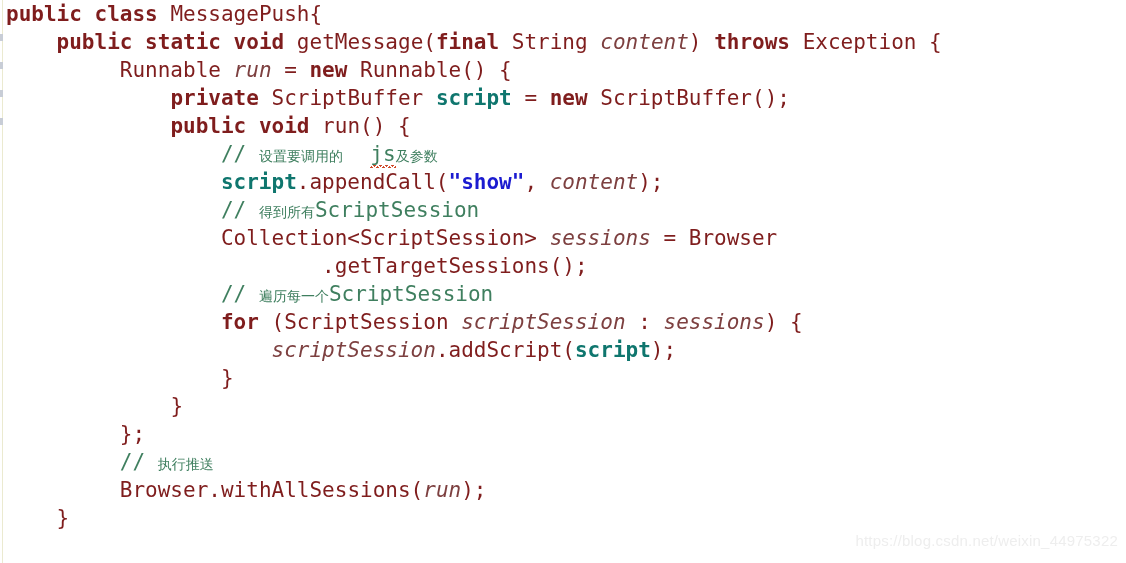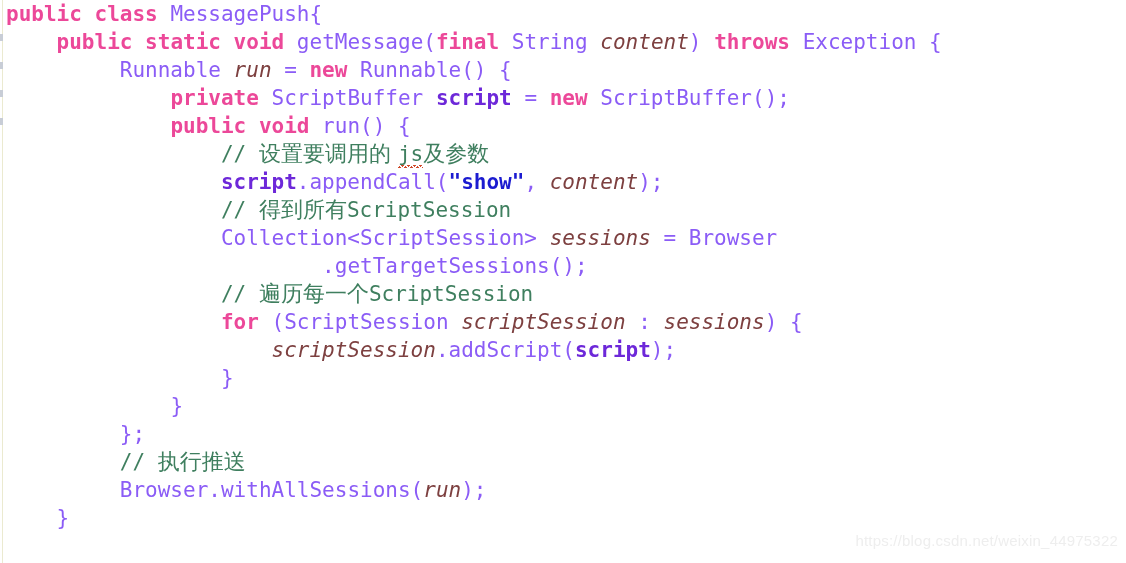--- a/index.html
+++ b/index.html
@@ -58,41 +58,42 @@
     white-space: pre;
     letter-spacing: 0px;
     -webkit-font-smoothing: antialiased;
   }
   .line {
     height: 28px;
     white-space: pre;
   }
 
   
-  .t-plain   { color: #8b5cf6; }
-  .t-kw      { color: #ec4899; font-weight: bold; }
-  .t-field   { color: #6d28d9; font-weight: bold; }
+  .t-plain   { color: #7f1d1d; }
+  .t-kw      { color: #7f1d1d; font-weight: bold; }
+  .t-field   { color: #0f766e; font-weight: bold; }
   .t-var     { color: #7d4040; font-style: italic; }
   .t-str     { color: #1b1bd0; font-weight: bold; }
   .t-comment { color: #3f7f5f; }
   .t-italic  { }
 
   
   .t-comment {
     font-family: "DejaVu Sans Mono", "Liberation Mono", monospace;
   }
   .cjk {
     font-family: "DejaVu Sans", "Liberation Sans", sans-serif;
-    font-size: 22px;
+    font-size: 14px;
   }
 
   
   .squiggle {
     position: relative;
     text-decoration: none;
+    margin-left: 23px;
   }
   .squiggle::after {
     content: "";
     position: absolute;
     left: 0;
     right: 0;
     bottom: -2px;
     height: 3px;
     background-image:
       radial-gradient(circle at 1.5px 2.6px, #d04a2a 1.1px, transparent 1.2px),

